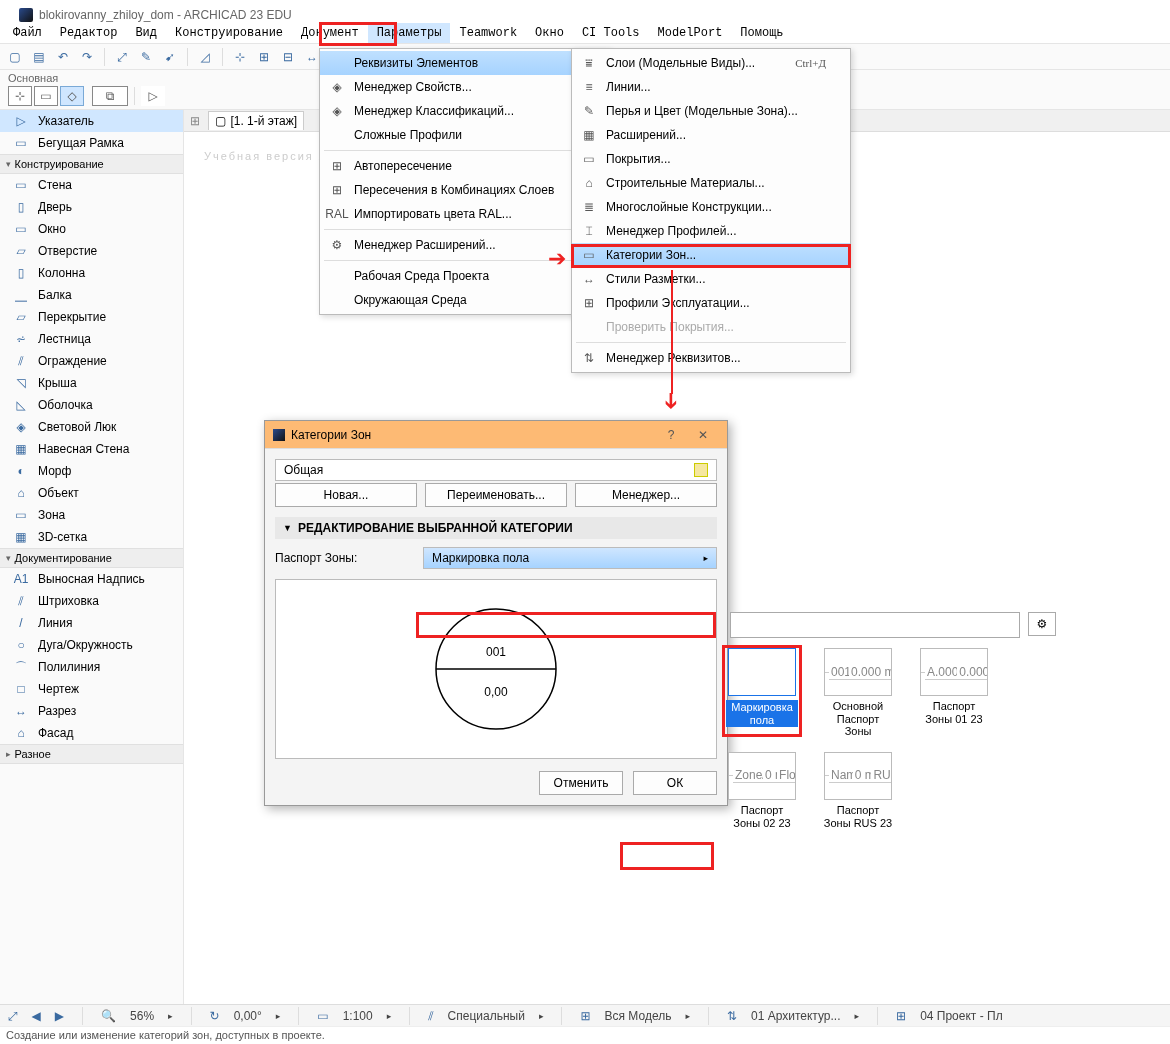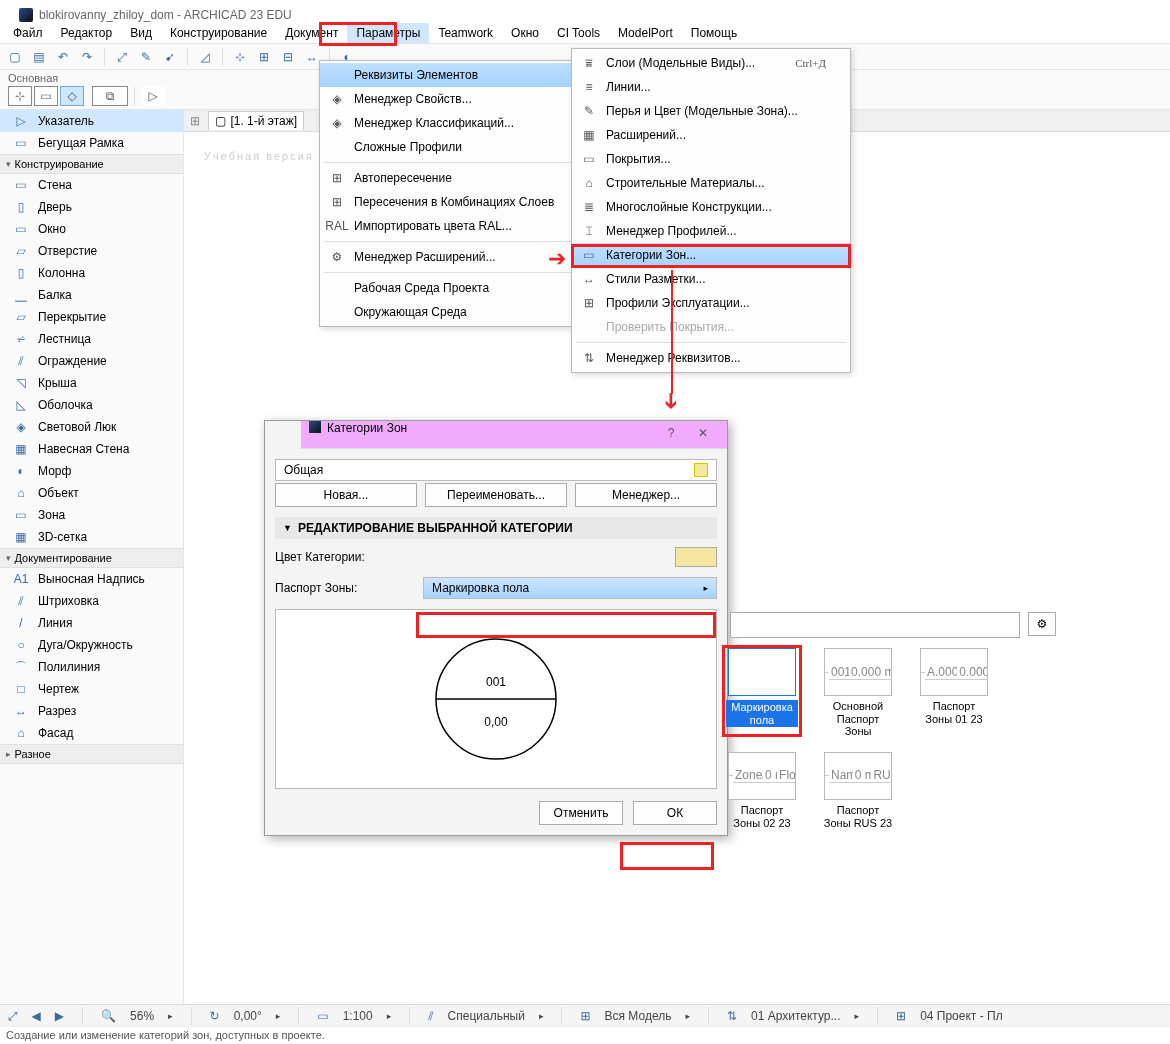--- a/index.html
+++ b/index.html
@@ -1,20 +1,20 @@
 <!DOCTYPE html>
 <html><head>
 <meta charset="utf-8">
 <style>
   * { box-sizing: border-box; margin: 0; padding: 0; font-family: "Segoe UI", Tahoma, sans-serif; font-size: 12px; }
   body { background: #fff; width: 1170px; height: 1044px; position: relative; overflow: hidden; }
   .titlebar { display: flex; align-items: flex-end; height: 22px; padding-left: 19px; color: #666; }
   .titlebar .logo { width: 14px; height: 14px; background: linear-gradient(135deg,#2a4b8d,#111); margin-right: 6px; border-radius: 2px; }
   .menubar { display: flex; align-items: center; height: 22px; padding-left: 4px; border-bottom: 1px solid #e5e5e5; }
-  .menubar .item { padding: 3px 9px; cursor: default; }
+  .menubar .item { padding: 3px 9px; cursor: default; font-family: Liberation Mono, monospace; }
   .toolbar { display: flex; align-items: center; height: 26px; padding-left: 4px; background: #fafafa; border-bottom: 1px solid #e5e5e5; gap: 2px; }
   .tbtn { width: 22px; height: 22px; display: flex; align-items: center; justify-content: center; color: #3a6aa0; border: 1px solid transparent; }
   .sep { width: 1px; height: 18px; background: #ddd; margin: 0 4px; }
   .content { display: flex; height: calc(100% - 22px - 22px - 26px - 22px - 18px); }
   .sub-toolbar { height: 40px; background: #fafafa; border-bottom: 1px solid #e5e5e5; padding: 2px 8px; }
   .sub-toolbar .lab { font-size: 11px; color: #666; }
   .sub-toolbar .row { display: flex; align-items: center; gap: 2px; margin-top: 2px; }
   .mini { width: 24px; height: 20px; border: 1px solid #888; background: #fff; display:flex; align-items:center; justify-content:center; color:#555; }
   .mini.sel { background: #cfe6ff; border-color: #7aa9d6; }
   .sidebar { width: 184px; background: #fafafa; border-right: 1px solid #e5e5e5; overflow-y: auto; }
@@ -39,21 +39,21 @@
   .menu .mi.disabled { color: #aaa; }
   .menu .mi.sel { background: linear-gradient(#bfe0ff,#a6d3ff); }
   .menu .msep { height: 1px; background: #ddd; margin: 3px 4px; }
   .menu .shortcut { margin-left: auto; color: #555; font-size: 11px; font-family: Liberation Serif, serif; }
 
   .red-box { position: absolute; border: 3px solid #e22; pointer-events: none; }
   .red-arrow { position: absolute; font-size: 22px; color: #e22; pointer-events:none; }
 
   
   .dialog { position: absolute; background: #f4f4f4; border: 1px solid #999; box-shadow: 3px 3px 10px rgba(0,0,0,0.3); }
-  .dialog .titlebar2 { display:flex; height: 28px; padding: 0 8px; background:#f0abfc; border-bottom:1px solid #ddd;margin-left:36px; }
+  .dialog .titlebar2 { display:flex; align-items:center; height: 28px; padding: 0 8px; background:#fdba74; border-bottom:1px solid #ddd; }
   .dialog .titlebar2 .sp { flex:1 }
   .dialog .titlebar2 .btn { width: 32px; height: 24px; display:flex; align-items:center; justify-content:center; color:#555; }
   .dialog .body { padding: 10px; }
   .dlg-row { display:flex; align-items:center; gap:8px; margin-bottom: 10px; }
   .dlg-field { background:#fff; border:1px solid #bbb; height:22px; padding:2px 8px; flex:1; display:flex; align-items:center; justify-content:space-between; }
   .dlg-btn { background:#fdfdfd; border:1px solid #aaa; height:24px; padding:0 4px; display:flex; align-items:center; justify-content:center; cursor:default; }
   .dlg-section { background:#e8e8e8; padding:4px 8px; font-weight:bold; font-size:11px; display:flex; align-items:center; gap:6px; margin:8px 0; }
   .dlg-preview { background:#fff; border:1px solid #bbb; height:180px; display:flex; align-items:center; justify-content:center; margin-top:10px; }
   .dlg-footer { display:flex; justify-content:flex-end; gap:10px; margin-top: 12px; }
 
@@ -241,21 +241,21 @@
       <span style="color:#888;">⊞</span>
       <span class="tab">
         <span>▢</span>
         <span>[1. 1-й этаж]</span>
       </span>
     </div>
     <div class="watermark">Учебная версия ARCHI</div>
   </div>
 </div>
 
-<div class="menu" id="menu1" style="left:319px; top:48px; width:291px;margin-top:12px;">
+<div class="menu" id="menu1" style="left:319px; top:48px; width:291px;">
     <div class="mi sel">
       <span class="mico"></span>
       <span>Реквизиты Элементов</span>
       <span class="arr">▸</span>
     </div>
     <div class="mi">
       <span class="mico">◈</span>
       <span>Менеджер Свойств...</span>
     </div>
     <div class="mi">
@@ -376,24 +376,20 @@
     <div class="dlg-row">
       <span class="dlg-btn" style="flex:1">Новая...</span>
       <span class="dlg-btn" style="flex:1">Переименовать...</span>
       <span class="dlg-btn" style="flex:1">Менеджер...</span>
     </div>
     <div class="dlg-section">
       <span style="font-size:9px;">▼</span>
       <span>РЕДАКТИРОВАНИЕ ВЫБРАННОЙ КАТЕГОРИИ</span>
     </div>
     <div class="dlg-row">
-      <span style="width:140px;">Цвет Категории:</span>
-      <span style="width:42px;height:20px;background:#f5e7a0;border:1px solid #aaa;margin-left:auto;"></span>
-    </div>
-    <div class="dlg-row">
       <span style="width:140px;">Паспорт Зоны:</span>
       <span class="dlg-field" style="background:linear-gradient(#cfe6ff,#a6d3ff);">
         <span>Маркировка пола</span>
         <span style="font-size:9px;">▸</span>
       </span>
     </div>
     <div class="dlg-preview">
       <svg width="130" height="130" viewBox="0 0 130 130">
         <circle cx="65" cy="65" r="60" fill="none" stroke="#000" stroke-width="1.5"></circle>
         <line x1="5" y1="65" x2="125" y2="65" stroke="#000" stroke-width="1.5"></line>

